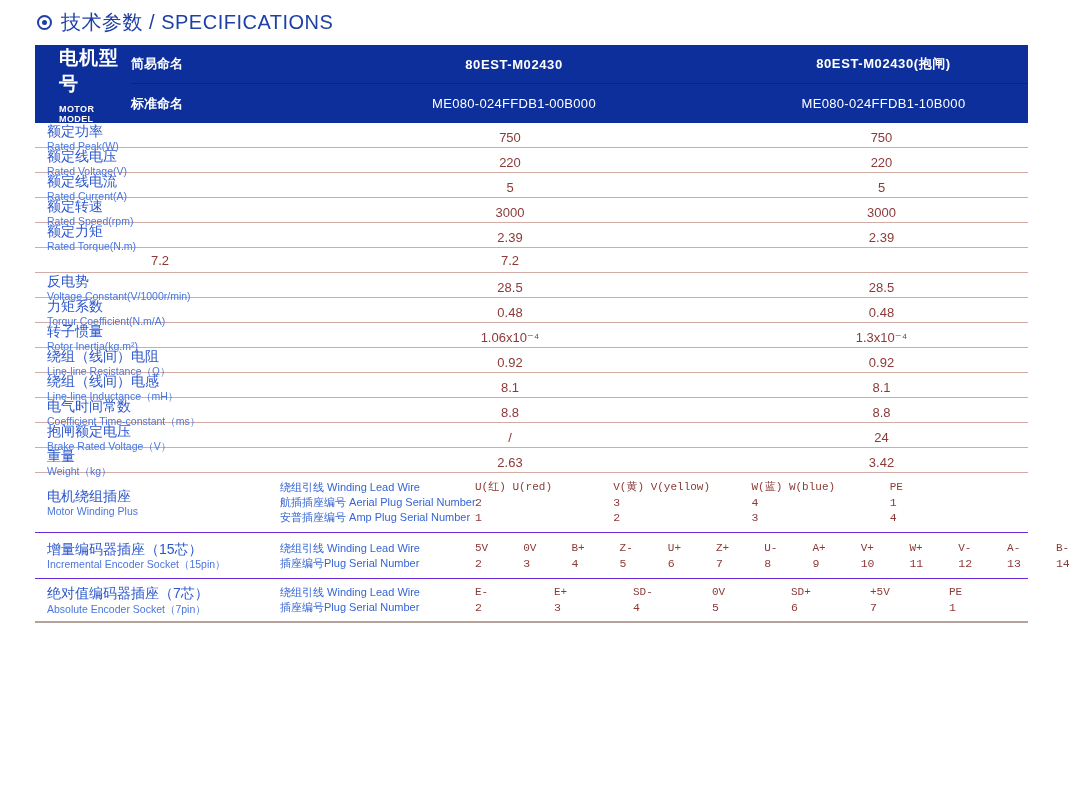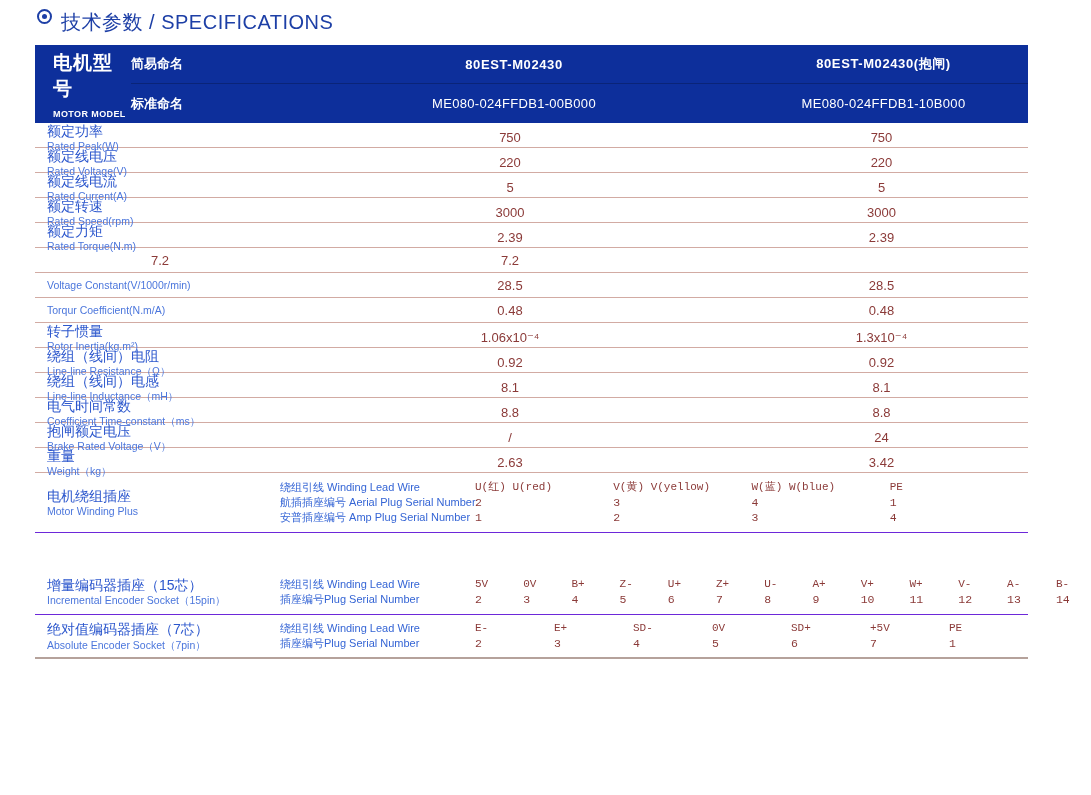--- a/index.html
+++ b/index.html
@@ -2,35 +2,35 @@
 <html><head>
 <meta charset="utf-8">
 <style>
   * { margin:0; padding:0; box-sizing:border-box; }
   html,body { width:1091px; height:795px; background:#ffffff; overflow:hidden;
               font-family:"Liberation Sans","DejaVu Sans",sans-serif; }
 
   .page { position:relative; width:1091px; height:795px; }
 
   
-  .title-row { display:flex; align-items:flex-start; gap:9px; padding:9px 11px 0 37px; }
+  .title-row { display:flex; align-items:center; gap:9px; padding:9px 11px 0 37px; }
   .title-icon { width:15px; height:15px; border:2px solid #1d3fa6; border-radius:50%;
                 position:relative; flex:0 0 auto; }
   .title-icon::after { content:""; position:absolute; left:50%; top:50%; width:5px; height:5px;
                        margin:-2.5px 0 0 -2.5px; background:#1d3fa6; border-radius:50%; }
   .title-text { color:#1d3fa6; font-size:20px; letter-spacing:.5px; }
 
   
   .spec-table { margin:9px 0 0 35px; width:993px; }
 
   
   .thead { display:grid; grid-template-columns:96px 158px 450px 289px;
            grid-template-rows:39px 39px; background:#0d2f9b; color:#ffffff; }
   .th-model { grid-row:1 / 3; display:flex; flex-direction:column; justify-content:center;
-              padding-left:18px; }
+              padding-left:24px; }
   .th-model-cn { font-size:19px; font-weight:bold; letter-spacing:1px; }
   .th-model-en { font-size:9px; font-weight:bold; letter-spacing:.4px; margin-top:7px; }
   .th-cell { display:flex; align-items:center; }
   .th-name { font-size:13px; font-weight:bold; }
   .th-col { justify-content:center; }
   .th-simple { font-size:13px; font-weight:bold; letter-spacing:.6px; }
   .th-standard { font-size:13px; font-weight:normal; letter-spacing:.3px; }
   .th-top { border-bottom:1px solid #0a2478; }
 
   
@@ -38,21 +38,21 @@
          height:25px; border-bottom:1px solid #d2aba3; }
   .label-cell { padding-left:12px; line-height:1.15; }
   .label-cn { color:#2c57cd; font-size:14px; }
   .label-en { color:#4b76dc; font-size:10.5px; margin-top:1px; }
   .val { text-align:center; color:#8b3a38; font-size:13px; }
 
   
   .conn-row { display:grid; grid-template-columns:245px 195px 1fr; align-items:center;
               border-bottom:1px solid #6d28d9; }
   .conn-row.winding { height:60px; }
-  .conn-row.inc { height:46px;margin-top:36px; }
+  .conn-row.inc { height:46px; }
   .conn-row.abs { height:44px; border-bottom:2px solid #b5a29b; }
   .sub-labels { line-height:15px; }
   .sub-label { color:#3565d5; font-size:11px; white-space:nowrap; }
   .pins { display:flex; width:100%; }
   .pins.pad-r { padding-right:28px;gap:35px; }
   .pin-col { flex:1 1 0; text-align:left; line-height:15px;font-family:Liberation Mono, monospace; }
   .pin-label { color:#8b3a38; font-size:11px; white-space:nowrap; }
   .pin-num { color:#8b3a38; font-size:11.5px; }
 </style>
 </head>
@@ -137,28 +137,30 @@
         <div class="val">2.39</div>
       </div>
 
       <div class="row">
         <div class="val">7.2</div>
         <div class="val">7.2</div>
       </div>
 
       <div class="row">
         <div class="label-cell">
+          <div class="label-cn">反电势</div>
           <div class="label-en">Voltage Constant(V/1000r/min)</div>
         </div>
         <div class="val">28.5</div>
         <div class="val">28.5</div>
       </div>
 
       <div class="row">
         <div class="label-cell">
+          <div class="label-cn">力矩系数</div>
           <div class="label-en">Torqur Coefficient(N.m/A)</div>
         </div>
         <div class="val">0.48</div>
         <div class="val">0.48</div>
       </div>
 
       <div class="row">
         <div class="label-cell">
           <div class="label-cn">转子惯量</div>
           <div class="label-en">Rotor Inertia(kg.m²)</div>

